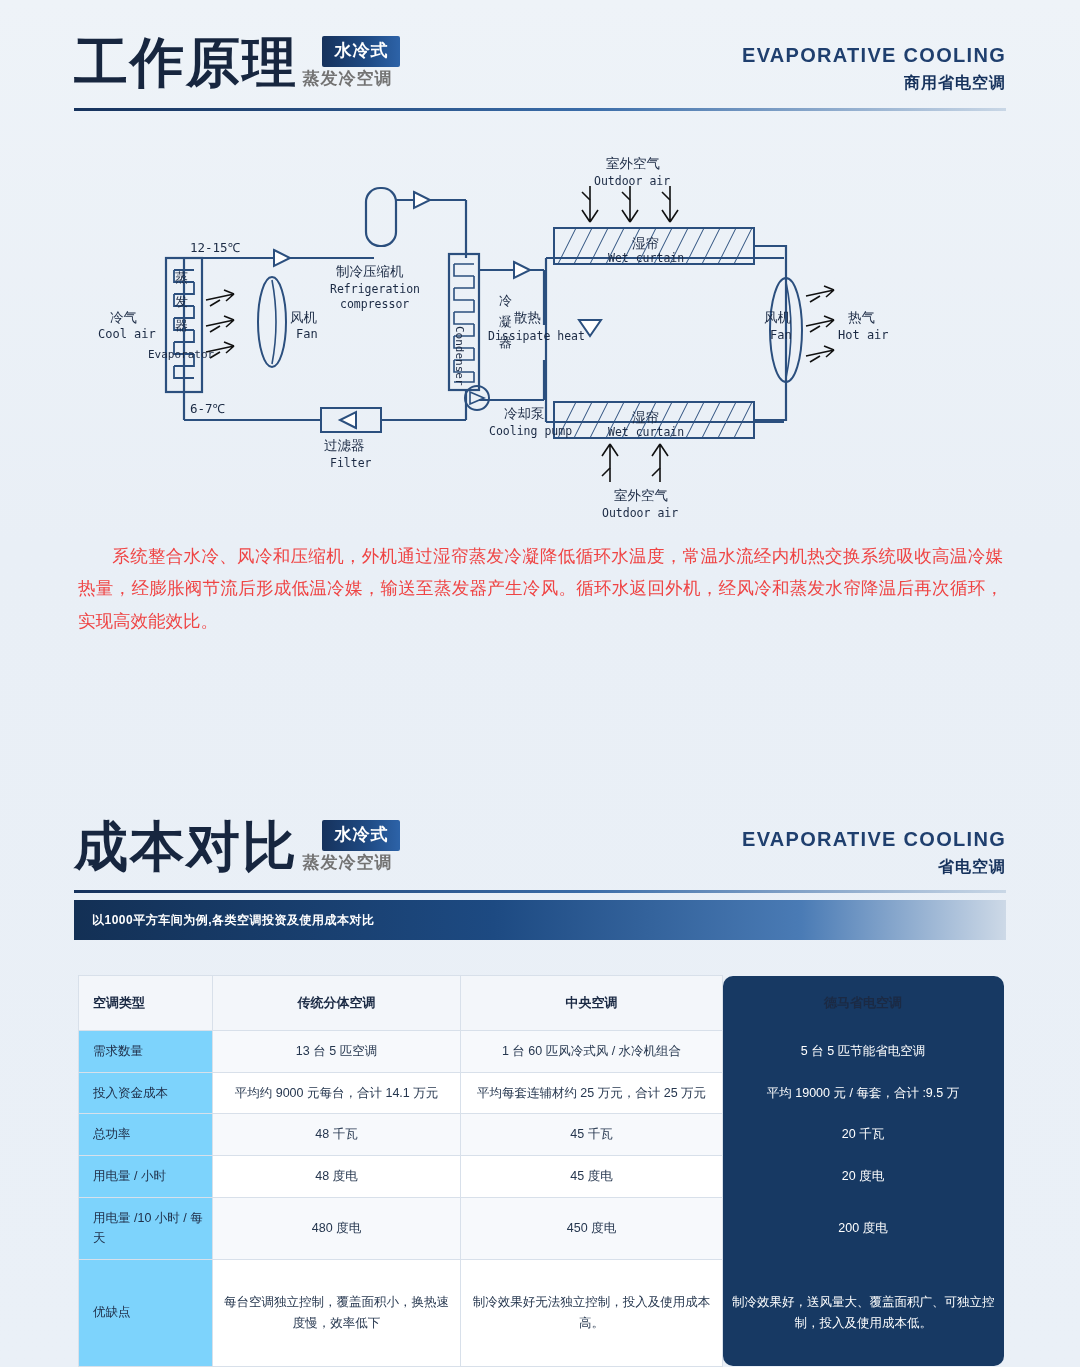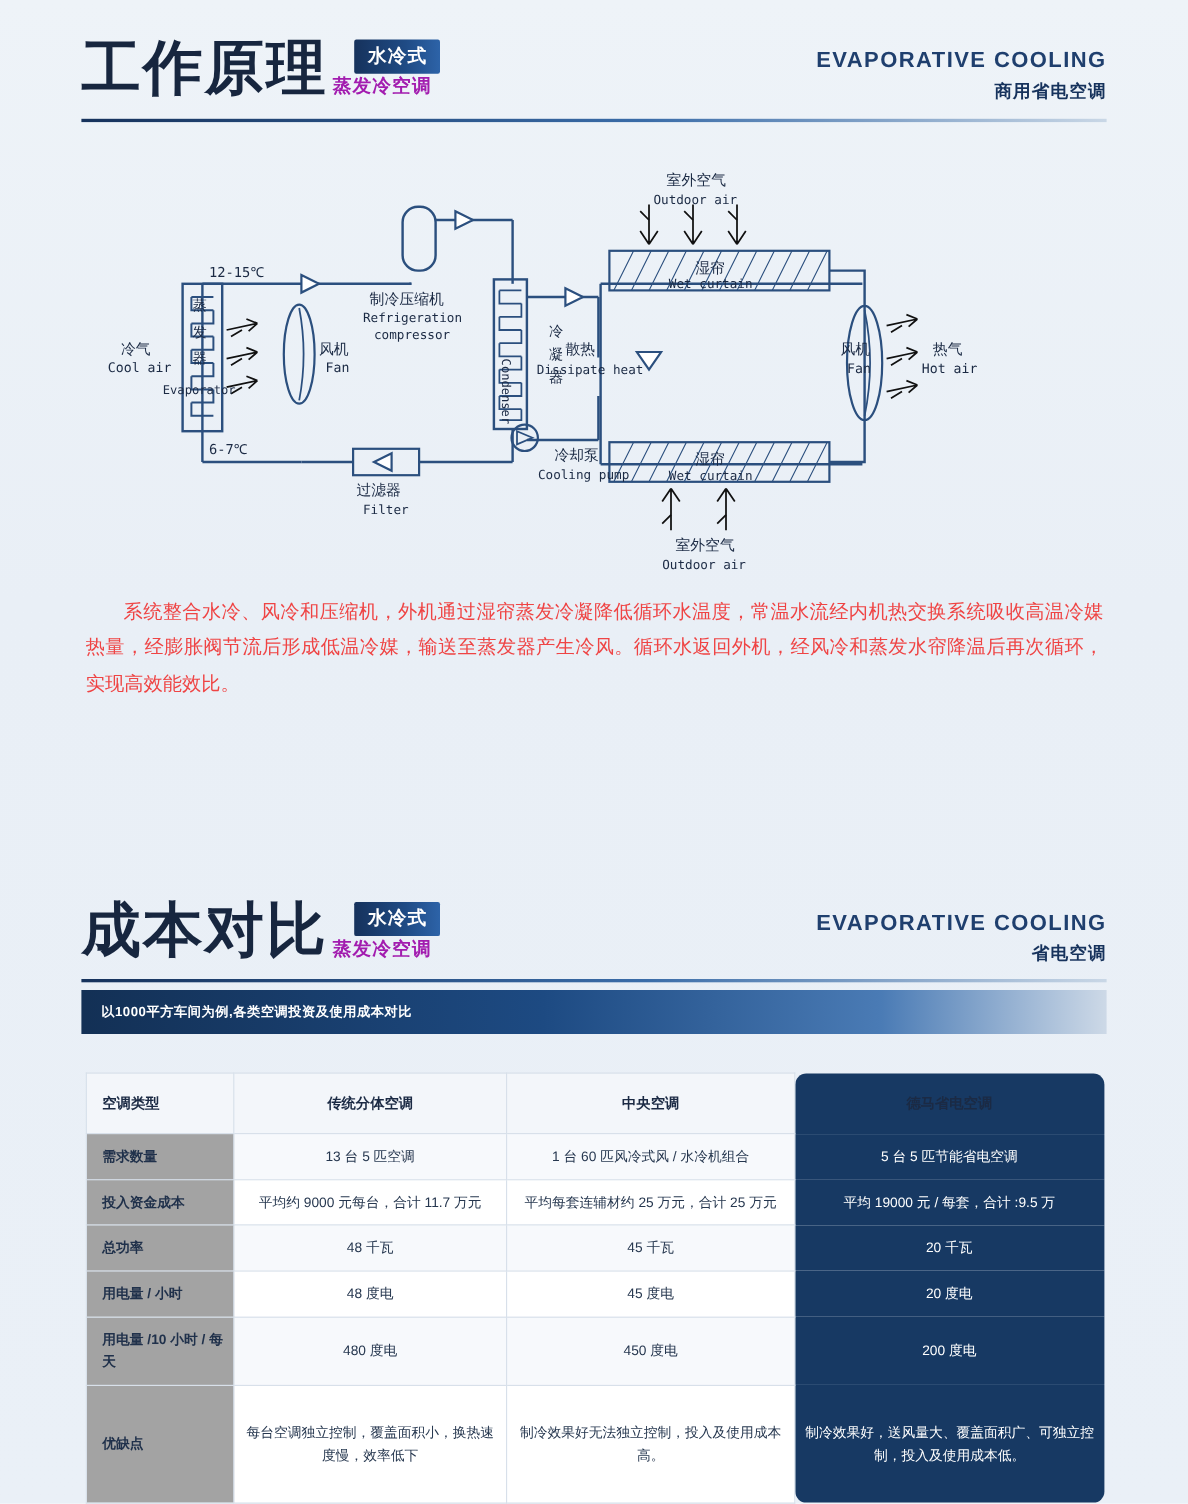--- a/index.html
+++ b/index.html
@@ -23,21 +23,21 @@
   .badge{
     display:inline-block;vertical-align:middle;
     margin-left:20px;margin-top:2px;
     background:linear-gradient(90deg,#16325c 0%,#1f4b85 60%,#2d63a8 100%);
     color:#fff;padding:5px 12px 6px 12px;border-radius:2px;
     line-height:1.15;
   }
   .badge .b1{font-size:17px;font-weight:bold;display:block;letter-spacing:1px;}
   .badge-wrap{position:relative;display:inline-block;vertical-align:middle;}
   .badge-tail{
-    display:block;font-size:17px;font-weight:bold;color:#a21caf;
+    display:block;font-size:17px;font-weight:bold;color:#737373;
     margin-top:0px;letter-spacing:1px;
   }
   .sec-right{
     position:absolute;right:0;top:10px;text-align:right;
   }
   .sec-right .en{
     font-size:20px;font-weight:bold;letter-spacing:1.3px;color:#1f3f6e;
   }
   .sec-right .cn{
     font-size:16px;font-weight:bold;color:#16325c;margin-top:6px;letter-spacing:1px;
@@ -76,22 +76,22 @@
     padding-left:40px;
   }
   table.cost td{
     border:1px solid #d8e0ea;
     font-size:12.5px;color:#26374f;
     text-align:center;vertical-align:middle;
     padding:10px 8px;
     line-height:1.65;
   }
   table.cost td.rowhead{
-    text-align:left;padding-left:14px;font-weight:bold;color:#20314b;
-    background:#a3a3a3;width:134px;
+    text-align:left;padding-left:14px;font-weight:normal;color:#20314b;
+    background:#7dd3fc;width:134px;
   }
   table.cost tr.head td{
     font-weight:bold;font-size:13px;background:#f3f6fa;color:#1b2a44;
     height:34px;
   }
   table.cost td.alt{background:#f7f9fc;}
   table.cost td.plain{background:#ffffff;}
   table.cost td.hl{
     background:#173963;color:#ffffff;border:none;font-size:12.5px;
   }
@@ -320,21 +320,21 @@
 
         <tr>
           <td class="rowhead">需求数量</td>
           <td class="alt">13 台 5 匹空调</td>
           <td class="alt">1 台 60 匹风冷式风 / 水冷机组合</td>
           <td class="hl">5 台 5 匹节能省电空调</td>
         </tr>
 
         <tr>
           <td class="rowhead">投入资金成本</td>
-          <td class="plain">平均约 9000 元每台，合计 11.7 万元</td>
+          <td class="plain">平均约 9000 元每台，合计 14.1 万元</td>
           <td class="plain">平均每套连辅材约 25 万元，合计 25 万元</td>
           <td class="hl">平均 19000 元 / 每套，合计 :9.5 万</td>
         </tr>
 
         <tr>
           <td class="rowhead">总功率</td>
           <td class="alt">48 千瓦</td>
           <td class="alt">45 千瓦</td>
           <td class="hl">20 千瓦</td>
         </tr>

